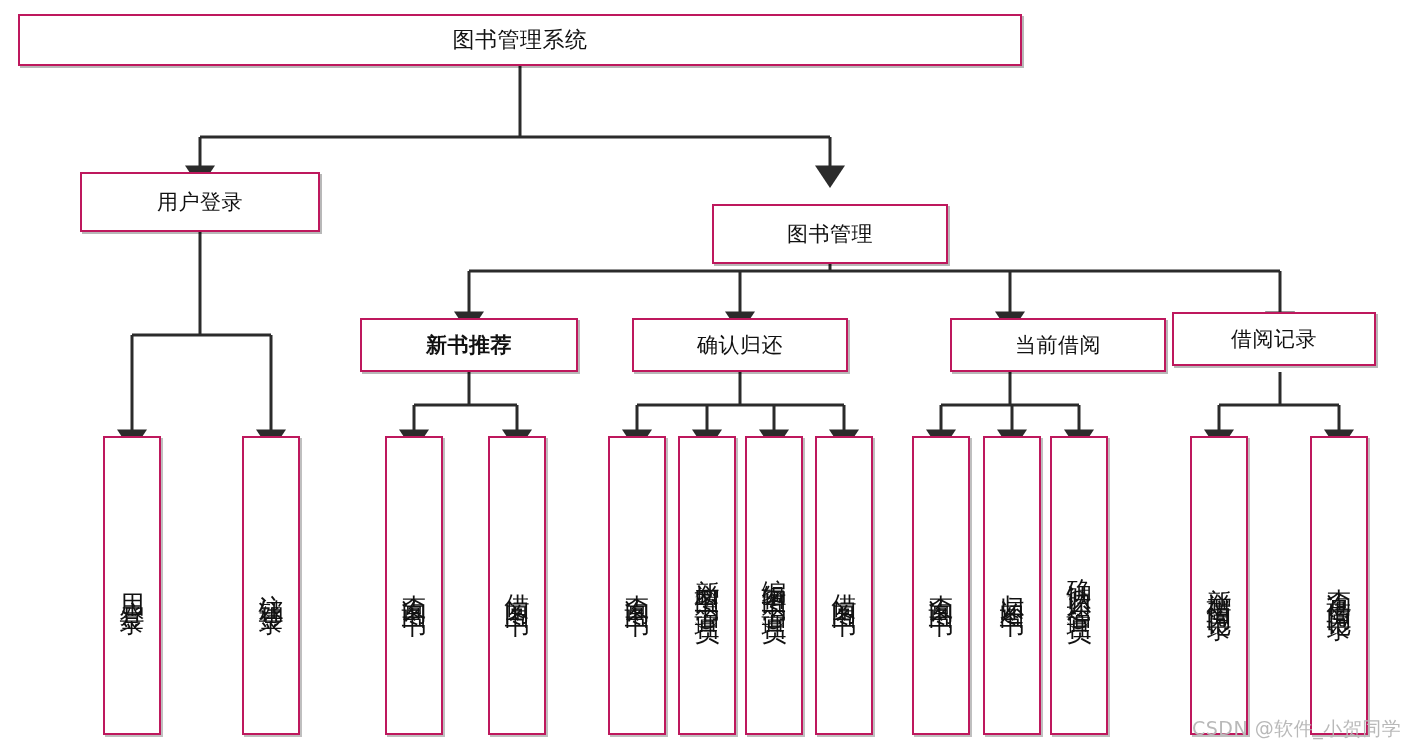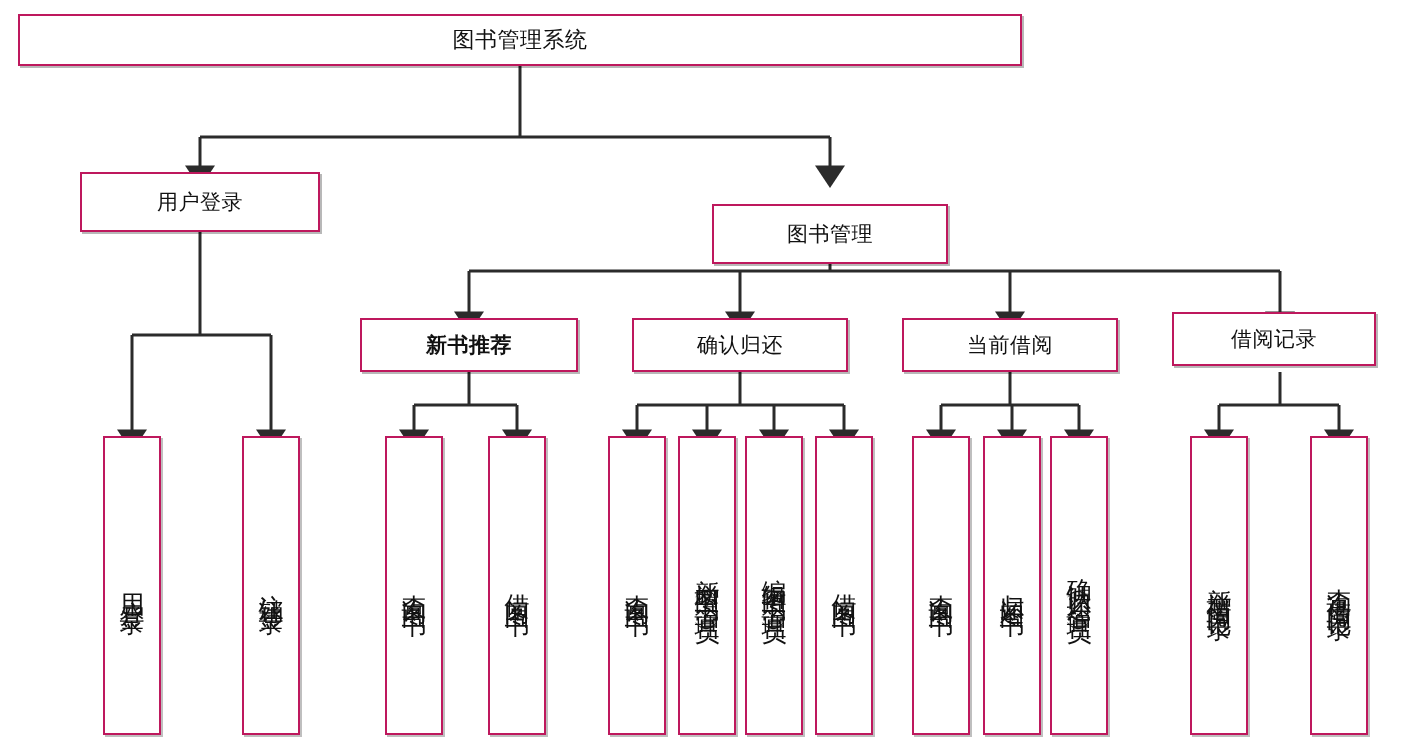--- a/index.html
+++ b/index.html
@@ -125,21 +125,21 @@
       </div>
       <div class="node horizontal" style="left: 712px; top: 172px; width: 236px; height: 60px; margin-top: 32px;">
         <span class="node-label">图书管理</span>
       </div>
       <div class="node horizontal" style="left: 360px; top: 318px; width: 218px; height: 54px; font-weight: bold;">
         <span class="node-label">新书推荐</span>
       </div>
       <div class="node horizontal" style="left: 632px; top: 318px; width: 216px; height: 54px;">
         <span class="node-label">确认归还</span>
       </div>
-      <div class="node horizontal" style="left: 902px; top: 318px; width: 216px; height: 54px;">
+      <div class="node horizontal" style="left: 950px; top: 318px; width: 216px; height: 54px;">
         <span class="node-label">当前借阅</span>
       </div>
       <div class="node horizontal" style="left: 1172px; top: 312px; width: 204px; height: 54px;">
         <span class="node-label">借阅记录</span>
       </div>
       <div class="node vertical" style="left: 103px; top: 436px; width: 58px; height: 299px;">
         <span class="node-label">用户登录</span>
       </div>
       <div class="node vertical" style="left: 242px; top: 436px; width: 58px; height: 299px;">
         <span class="node-label">注销登录</span>
@@ -172,13 +172,14 @@
         <span class="node-label">确认归还（管理员）</span>
       </div>
       <div class="node vertical" style="left: 1190px; top: 436px; width: 58px; height: 299px;">
         <span class="node-label">新增借阅记录</span>
       </div>
       <div class="node vertical" style="left: 1310px; top: 436px; width: 58px; height: 299px;">
         <span class="node-label">查询借阅记录</span>
       </div>
     </div>
 
+  <div class="watermark" style="left: 1192px; top: 716px; color: rgb(185, 185, 185);">CSDN @软件_小贺同学</div>
 </div>
 
 </body></html>

